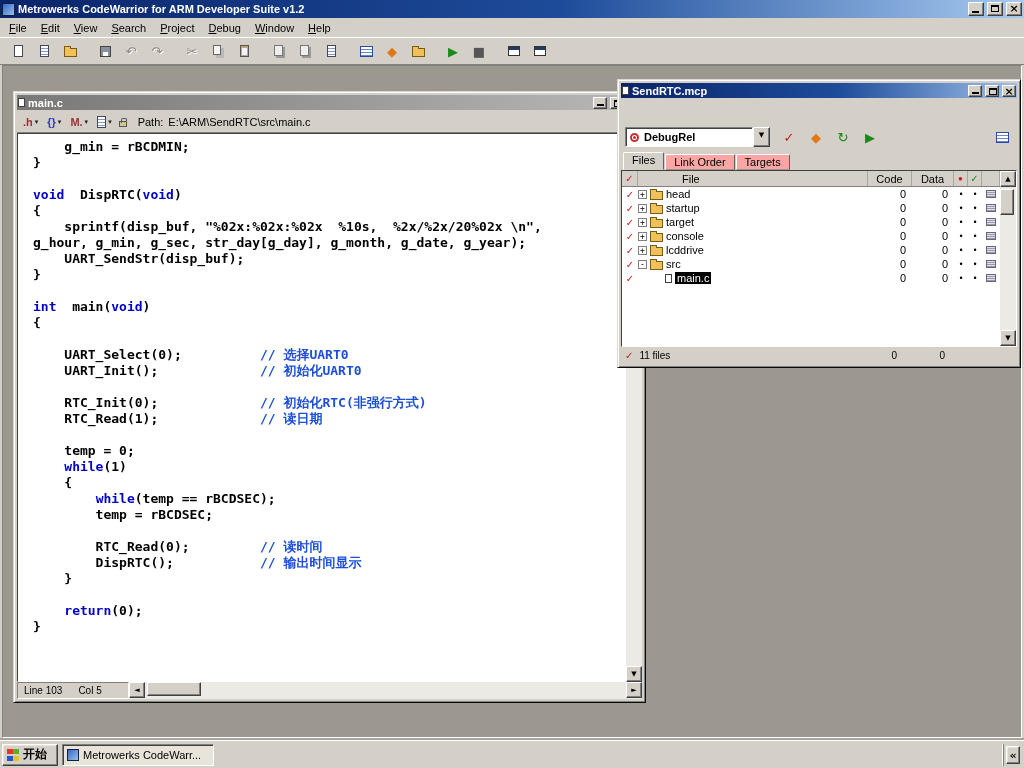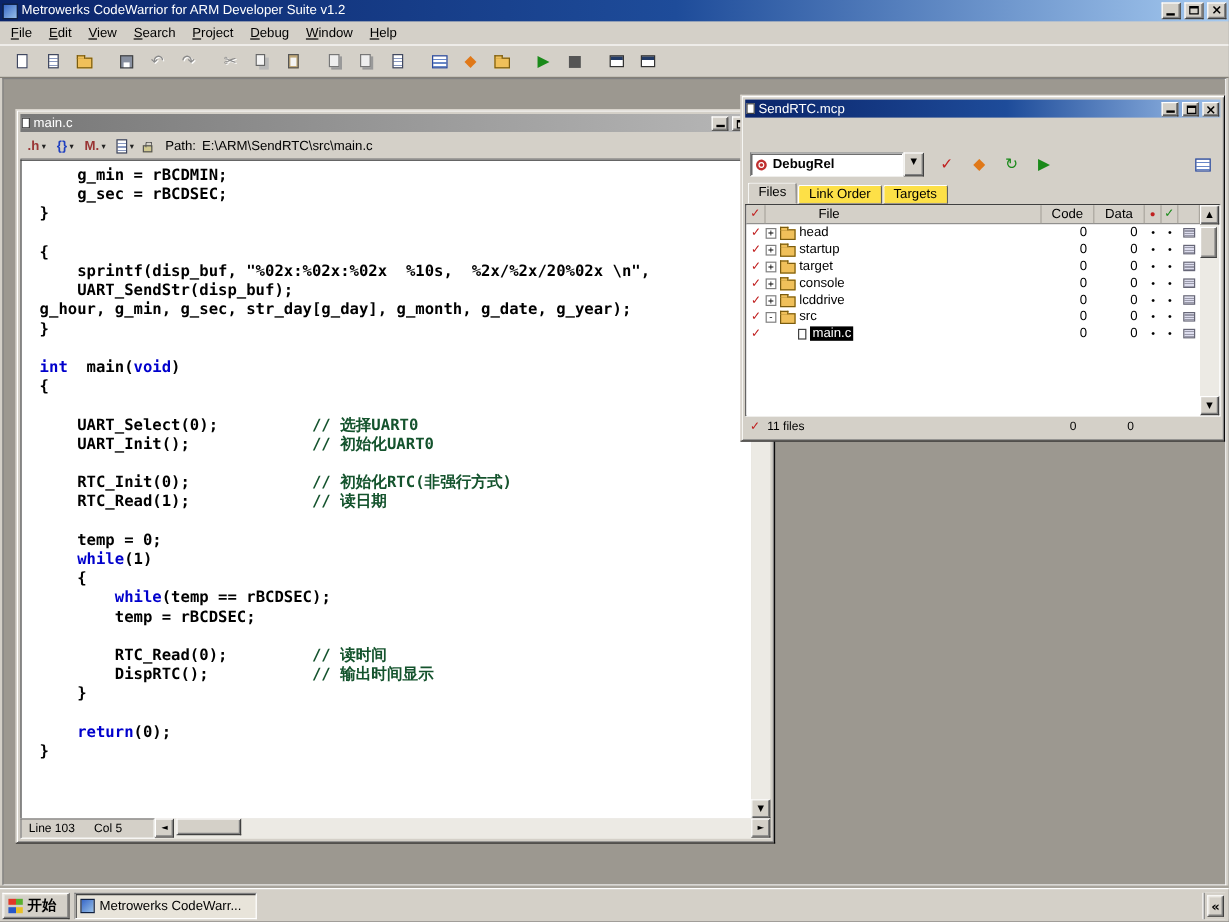--- a/index.html
+++ b/index.html
@@ -6,21 +6,21 @@
 html,body{width:1024px;height:768px;overflow:hidden;}
 body{position:relative;font-family:"Liberation Sans",sans-serif;background:#808080;}
 
 
 .raised{background:#d4d0c8;border:1px solid;border-color:#ffffff #404040 #404040 #ffffff;box-shadow:inset -1px -1px 0 #808080,inset 1px 1px 0 #e8e4dc;}
 
 
 #app{position:absolute;left:0;top:0;width:1024px;height:740px;background:#d4d0c8;display:flex;flex-direction:column;}
 .titlebar{height:18px;display:flex;align-items:center;gap:3px;padding:0 2px;flex:0 0 auto;}
 .titlebar.active{background:linear-gradient(90deg,#0a246a,#1e4c9a 55%,#a6caf0);}
-.t-title{color:#fff;font-weight:normal;font-size:11px;flex:1;white-space:nowrap;overflow:hidden;}
+.t-title{color:#fff;font-weight:bold;font-size:11px;flex:1;white-space:nowrap;overflow:hidden;}
 .win-btn{width:16px;height:14px;position:relative;background:#d4d0c8;border:1px solid;border-color:#fff #404040 #404040 #fff;box-shadow:inset -1px -1px 0 #808080;flex:0 0 auto;}
 .cbtn{width:14px;height:12px;}
 .ic{position:absolute;display:block;}
 .ic-min{left:3px;bottom:2px;width:7px;height:2px;background:#000;}
 .ic-max{left:3px;top:2px;width:8px;height:7px;border:1px solid #000;border-top-width:2px;}
 .ic-close{left:0;top:0;right:0;bottom:0;font:bold 11px/12px "DejaVu Sans",sans-serif;text-align:center;color:#000;}
 .ic-close::before{content:"×";}
 
 #menubar{height:19px;display:flex;align-items:center;padding-left:2px;font-size:11px;flex:0 0 auto;background:#d4d0c8;}
 .menu-item{padding:2px 7px;color:#000;}
@@ -46,21 +46,21 @@
 #ed-toolbar{height:22px;display:flex;align-items:center;gap:5px;padding:0 4px;font-size:11px;border-bottom:1px solid #808080;box-shadow:0 1px 0 #fff;flex:0 0 auto;}
 .ed-pop{display:flex;align-items:center;gap:2px;padding:1px 2px;}
 .pop-label{font-weight:bold;font-size:11px;}
 .pop-arrow{font-size:7px;color:#222;font-family:"DejaVu Sans",sans-serif;}
 .path-label{margin-left:6px;color:#000;}
 .path-value{color:#000;}
 #ed-main{flex:1;display:flex;min-height:0;}
 #code{flex:1;background:#fff;border:1px solid;border-color:#404040 #fff #fff #404040;padding:5px 2px 0 15px;overflow:hidden;font-family:"DejaVu Sans Mono",monospace;font-size:13px;line-height:16px;font-weight:bold;color:#000;}
 .code-line{white-space:pre;}
 .seg-k{color:#0000cc;}
-.seg-c{color:#14532d;}
+.seg-c{color:#1d4ed8;}
 .seg-p{color:#000;}
 #ed-status{height:17px;display:flex;align-items:stretch;flex:0 0 auto;}
 #linecol{width:112px;background:#d4d0c8;border:1px solid;border-color:#808080 #fff #fff #808080;display:flex;align-items:center;gap:16px;padding:0 6px;font-size:10px;flex:0 0 auto;}
 
 
 .sb-v{width:16px;background:#eceae4;display:flex;flex-direction:column;flex:0 0 auto;}
 .sb-h{flex:1;background:#eceae4;display:flex;}
 .sb-btn{width:16px;height:16px;position:relative;background:#d4d0c8;border:1px solid;border-color:#fff #404040 #404040 #fff;box-shadow:inset -1px -1px 0 #808080;flex:0 0 auto;}
 .arr{position:absolute;inset:0;text-align:center;font:7px/15px "DejaVu Sans",sans-serif;color:#000;}
 .arr-up::before{content:"▲";}
@@ -98,21 +98,21 @@
 
 
 #p-toolbar{height:28px;display:flex;align-items:center;gap:8px;padding:2px 4px;flex:0 0 auto;margin-top:24px;}
 #combo{display:flex;height:20px;flex:0 0 auto;}
 #combo-field{width:128px;background:#fff;border:1px solid;border-color:#808080 #fff #fff #808080;box-shadow:inset 1px 1px 0 #404040;display:flex;align-items:center;gap:5px;padding:0 4px;font-size:11px;font-weight:bold;}
 #combo-btn{width:17px;position:relative;background:#d4d0c8;border:1px solid;border-color:#fff #404040 #404040 #fff;box-shadow:inset -1px -1px 0 #808080;}
 #p-tool-icons{display:flex;gap:5px;align-items:center;}
 .ptb-btn{width:22px;height:22px;display:flex;align-items:center;justify-content:center;}
 .ptb-btn .gl{font-family:"DejaVu Sans",sans-serif;font-size:13px;line-height:1;}
 #p-tabs{height:19px;display:flex;align-items:flex-end;gap:1px;padding-left:2px;flex:0 0 auto;}
-.ptab{font-size:11px;padding:1px 8px 2px;background:#fde047;border:1px solid;border-color:#fff #606060 #9a968e #fff;border-radius:2px 2px 0 0;height:16px;}
+.ptab{font-size:11px;padding:1px 8px 2px;background:#fca5a5;border:1px solid;border-color:#fff #606060 #9a968e #fff;border-radius:2px 2px 0 0;height:16px;}
 .ptab.active{background:#d4d0c8;height:18px;border-bottom-color:#d4d0c8;}
 #p-table{flex:1;background:#fff;border:1px solid;border-color:#404040 #fff #fff #404040;display:flex;min-height:0;}
 #p-table-main{flex:1;display:flex;flex-direction:column;min-width:0;}
 .phead{height:16px;background:#d4d0c8;display:flex;align-items:center;border-bottom:1px solid #808080;font-size:11px;flex:0 0 auto;}
 .phead>span{border-right:1px solid #aaa69e;height:100%;display:flex;align-items:center;}
 #p-body{flex:1;overflow:hidden;background:#fff;}
 .prow{height:14px;display:flex;align-items:center;font-size:11px;}
 .cell-touch{width:16px;justify-content:center;display:flex;}
 .cell-file{flex:1;display:flex;align-items:center;gap:3px;min-width:0;}
 .hdr-file{padding-left:44px;}
@@ -266,27 +266,27 @@
             </span>
           </span>
         <span class="mi i-lock"></span>
         <span class="path-label">Path:</span>
         <span class="path-value">E:\ARM\SendRTC\src\main.c</span>
       </div>
 
       <div id="ed-main">
         <div id="code">
             <div class="code-line"><span class="seg-p">    g_min = rBCDMIN;</span></div>
-            <div class="code-line"><span class="seg-p">    g_sec = rBCDSEC;</span></div>
             <div class="code-line"><span class="seg-p">}</span></div>
             <div class="code-line">&nbsp;</div>
+            <div class="code-line"><span class="seg-k">void</span><span class="seg-p">  DispRTC(</span><span class="seg-k">void</span><span class="seg-p">)</span></div>
             <div class="code-line"><span class="seg-p">{</span></div>
             <div class="code-line"><span class="seg-p">    sprintf(disp_buf, "%02x:%02x:%02x  %10s,  %2x/%2x/20%02x \n",</span></div>
+            <div class="code-line"><span class="seg-p">g_hour, g_min, g_sec, str_day[g_day], g_month, g_date, g_year);</span></div>
             <div class="code-line"><span class="seg-p">    UART_SendStr(disp_buf);</span></div>
-            <div class="code-line"><span class="seg-p">g_hour, g_min, g_sec, str_day[g_day], g_month, g_date, g_year);</span></div>
             <div class="code-line"><span class="seg-p">}</span></div>
             <div class="code-line">&nbsp;</div>
             <div class="code-line"><span class="seg-k">int</span><span class="seg-p">  main(</span><span class="seg-k">void</span><span class="seg-p">)</span></div>
             <div class="code-line"><span class="seg-p">{</span></div>
             <div class="code-line">&nbsp;</div>
             <div class="code-line"><span class="seg-p">    UART_Select(0);          </span><span class="seg-c">// 选择UART0</span></div>
             <div class="code-line"><span class="seg-p">    UART_Init();             </span><span class="seg-c">// 初始化UART0</span></div>
             <div class="code-line">&nbsp;</div>
             <div class="code-line"><span class="seg-p">    RTC_Init(0);             </span><span class="seg-c">// 初始化RTC(非强行方式)</span></div>
             <div class="code-line"><span class="seg-p">    RTC_Read(1);             </span><span class="seg-c">// 读日期</span></div>

